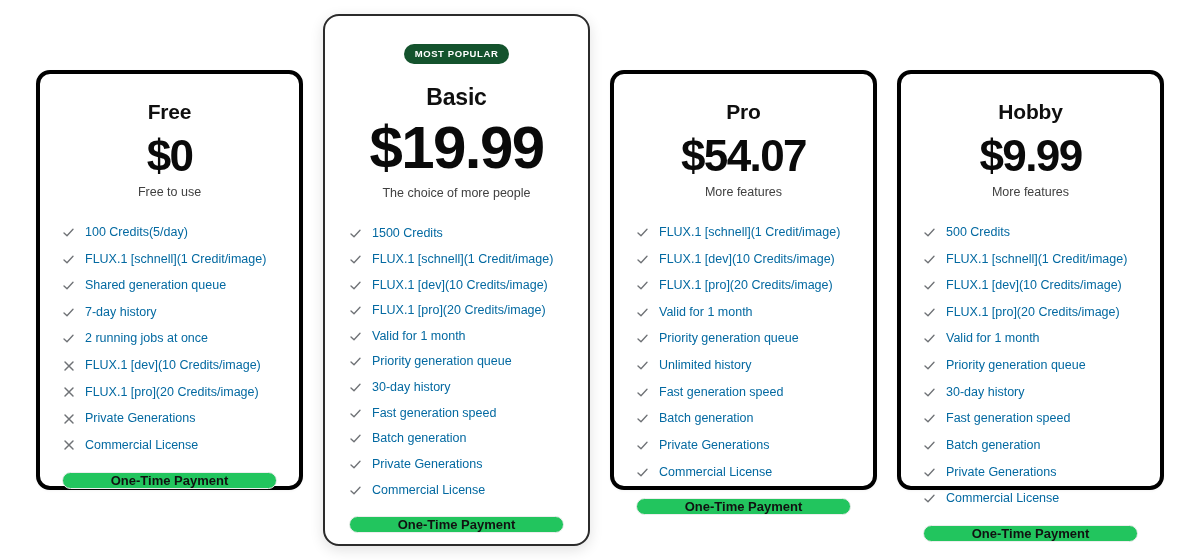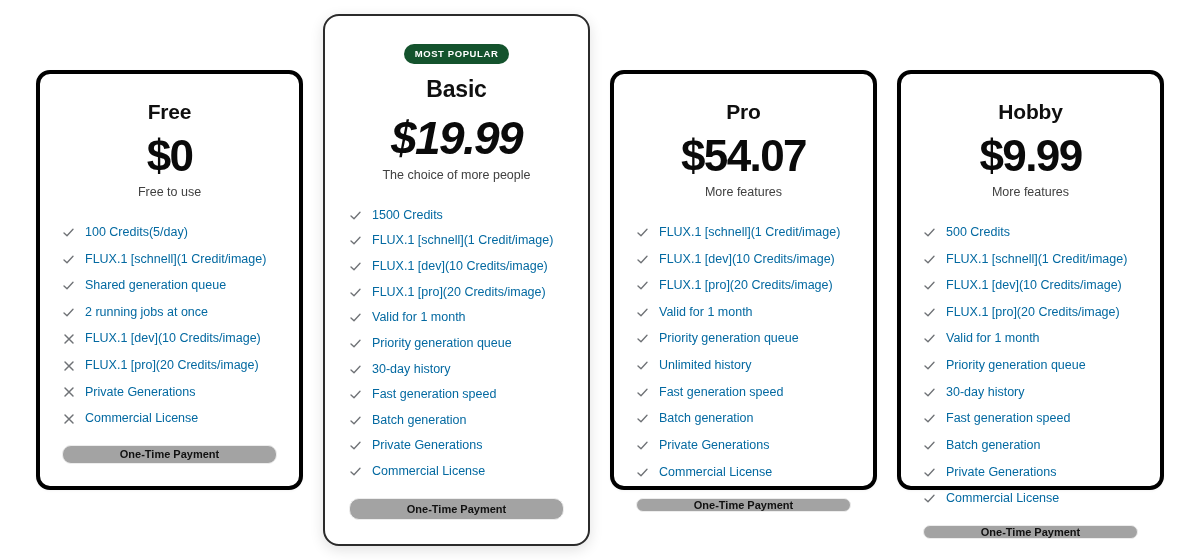--- a/index.html
+++ b/index.html
@@ -66,37 +66,36 @@
   .plan-name {
     text-align: center;
     font-size: 21px;
     font-weight: bold;
     color: #0f0f0f;
     letter-spacing: -0.2px;
   }
 
   .featured .plan-name {
     font-size: 23px;
-    margin-top: 4px;
+    margin-top: 12px;
   }
 
   .plan-price {
     text-align: center;
     font-size: 44px;
     font-weight: bold;
     color: #0a0a0a;
     letter-spacing: -1.6px;
     line-height: 1.18;
     margin-top: 6px;
   }
 
   .featured .plan-price {
-    font-size: 46px;
-    margin-top: 8px;
-    font-style: italic;
+    font-size: 60px;
+    margin-top: 2px;
   }
 
   .plan-tagline {
     text-align: center;
     font-size: 12.5px;
     color: #404040;
     margin-top: 3px;
   }
 
   .features {
@@ -128,24 +127,24 @@
     justify-content: center;
   }
 
   .feature-icon svg { display: block; }
 
   .cta-button {
     width: 100%;
     height: 38px;
     border: 1px solid #ededed;
     border-radius: 9px;
-    background: #a3a3a3;
+    background: #22c55e;
     color: #111111;
     font-family: "Liberation Sans", sans-serif;
-    font-size: 11px;
+    font-size: 13px;
     font-weight: bold;
     cursor: pointer;
     margin-top: 18px;
   }
 
   .featured .cta-button {
     height: 40px;
     border-radius: 10px;
   }
 </style>
@@ -174,20 +173,28 @@
           </span>
           <span>FLUX.1 [schnell](1 Credit/image)</span>
         </li>
         <li class="feature-item">
           <span class="feature-icon">
             <svg width="13" height="13" viewBox="0 0 13 13" fill="none">
               <path d="M2 6.9 L5 9.7 L11 3.2" stroke="#6f7276" stroke-width="1.35" stroke-linecap="round" stroke-linejoin="round"></path>
             </svg>
           </span>
           <span>Shared generation queue</span>
+        </li>
+        <li class="feature-item">
+          <span class="feature-icon">
+            <svg width="13" height="13" viewBox="0 0 13 13" fill="none">
+              <path d="M2 6.9 L5 9.7 L11 3.2" stroke="#6f7276" stroke-width="1.35" stroke-linecap="round" stroke-linejoin="round"></path>
+            </svg>
+          </span>
+          <span>7-day history</span>
         </li>
         <li class="feature-item">
           <span class="feature-icon">
             <svg width="13" height="13" viewBox="0 0 13 13" fill="none">
               <path d="M2 6.9 L5 9.7 L11 3.2" stroke="#6f7276" stroke-width="1.35" stroke-linecap="round" stroke-linejoin="round"></path>
             </svg>
           </span>
           <span>2 running jobs at once</span>
         </li>
         <li class="feature-item">

